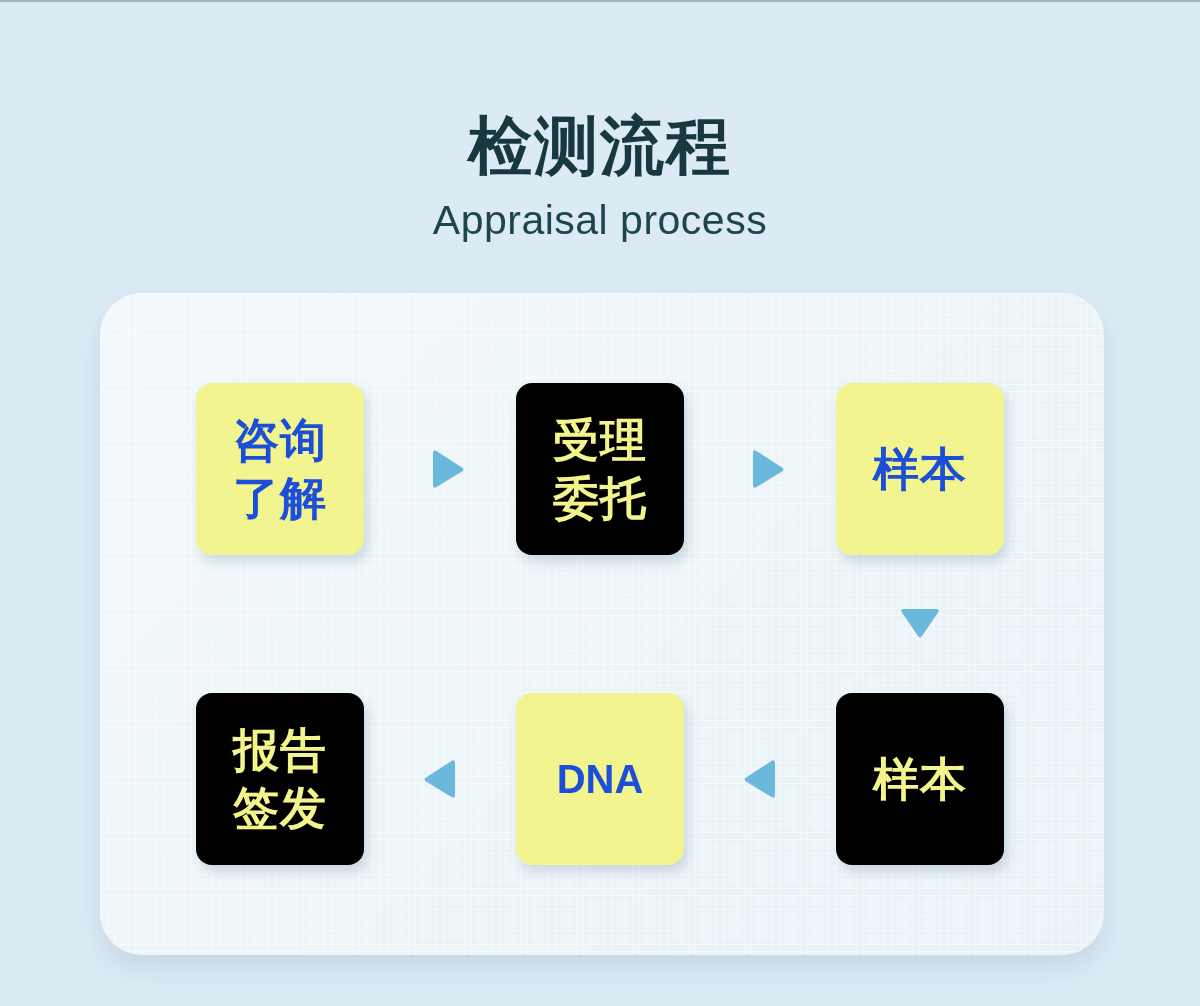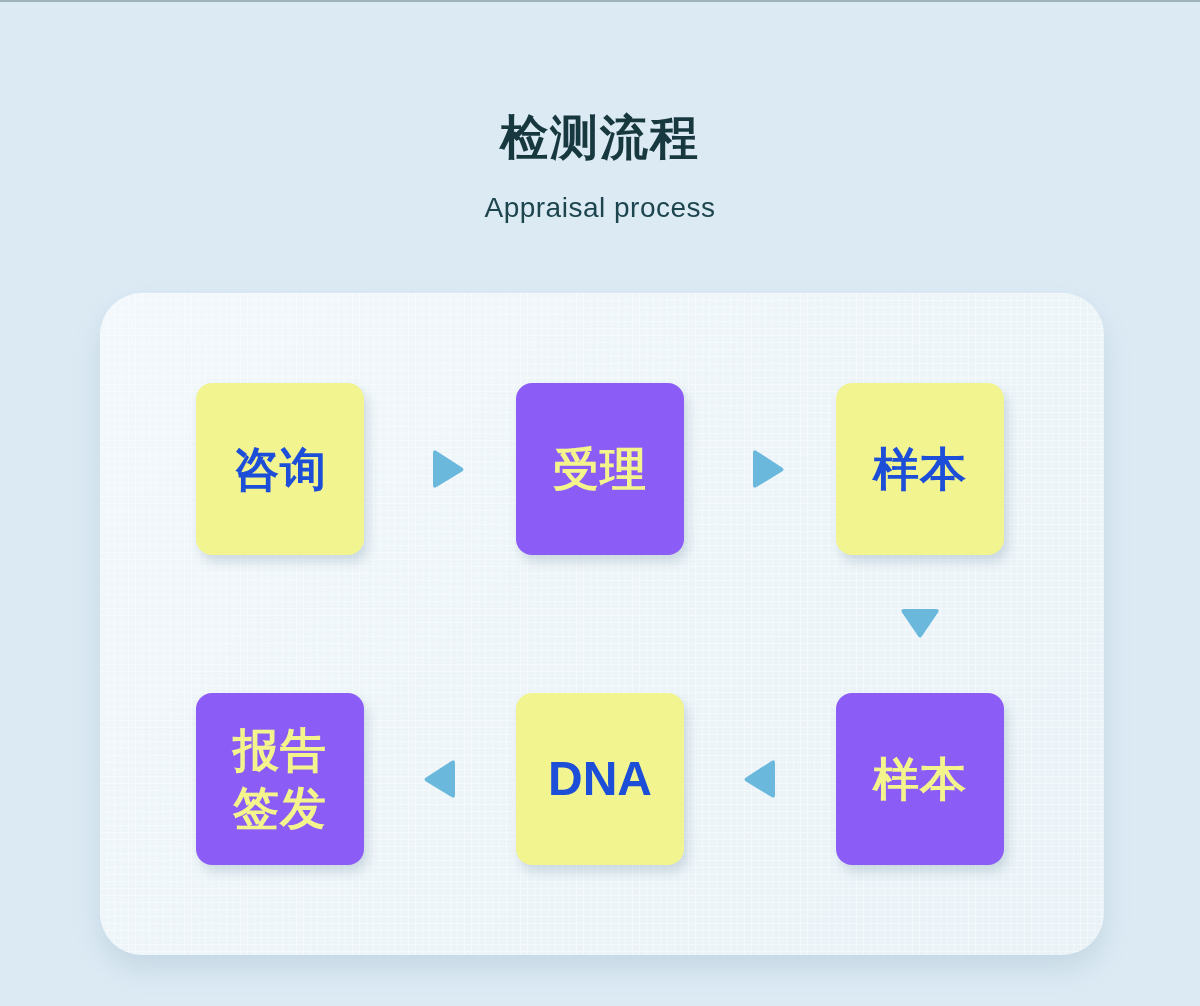--- a/index.html
+++ b/index.html
@@ -29,29 +29,29 @@
 
   
   .heading {
     position: absolute;
     top: 96px;
     left: 0;
     width: 1200px;
     text-align: center;
   }
   .heading .cn-title {
-    font-size: 48px;
+    font-size: 64px;
     line-height: 84px;
     font-weight: 700;
     color: #17383f;
     letter-spacing: 2px;
-    margin: 0;
+    margin: 8px;
   }
   .heading .en-title {
-    font-size: 28px;
+    font-size: 41px;
     line-height: 48px;
     font-weight: 400;
     color: #1d454e;
     letter-spacing: .5px;
     margin: 4px 0 0 0;
   }
 
   
   .panel {
     position: absolute;
@@ -91,31 +91,31 @@
     box-sizing: border-box;
   }
   .flow-box .line {
     font-size: 46px;
     line-height: 58px;
     font-weight: 700;
     letter-spacing: 1px;
     white-space: nowrap;
   }
   .flow-box .line.latin {
-    font-size: 48px;
+    font-size: 40px;
     letter-spacing: 0;
   }
   .box-yellow {
     background: #f2f490;
   }
   .box-yellow .line {
     color: #1d4ed8;
   }
   .box-blue {
-    background: #8b5cf6;
+    background: #000000;
     align-items: center;
   }
   .box-blue .line {
     color: #f4f48c;
   }
 
   
   .pos-r1c1 { left: 196px; top: 383px; }
   .pos-r1c2 { left: 516px; top: 383px; }
   .pos-r1c3 { left: 836px; top: 383px; }
@@ -146,30 +146,32 @@
   <div class="cn-title">检测流程</div>
   <div class="en-title">Appraisal process</div>
 </div>
 
 <div class="panel">
   <div class="panel-texture"></div>
 </div>
 
 <div class="flow-box box-yellow pos-r1c1">
   <div class="line">咨询</div>
+  <div class="line">了解</div>
 </div>
 
 <div class="arrow arrow-right-1">
   <svg viewBox="0 0 52 52" xmlns="http://www.w3.org/2000/svg" aria-hidden="true">
     <path d="M15 10 Q15 6 18.5 8 L44 24.5 Q47 26.5 44 28.5 L18.5 44 Q15 46 15 42 Z" fill="#6bb8dd"></path>
   </svg>
 </div>
 
 <div class="flow-box box-blue pos-r1c2">
   <div class="line">受理</div>
+  <div class="line">委托</div>
 </div>
 
 <div class="arrow arrow-right-2">
   <svg viewBox="0 0 52 52" xmlns="http://www.w3.org/2000/svg" aria-hidden="true">
     <path d="M15 10 Q15 6 18.5 8 L44 24.5 Q47 26.5 44 28.5 L18.5 44 Q15 46 15 42 Z" fill="#6bb8dd"></path>
   </svg>
 </div>
 
 <div class="flow-box box-yellow pos-r1c3">
   <div class="line">样本</div>

